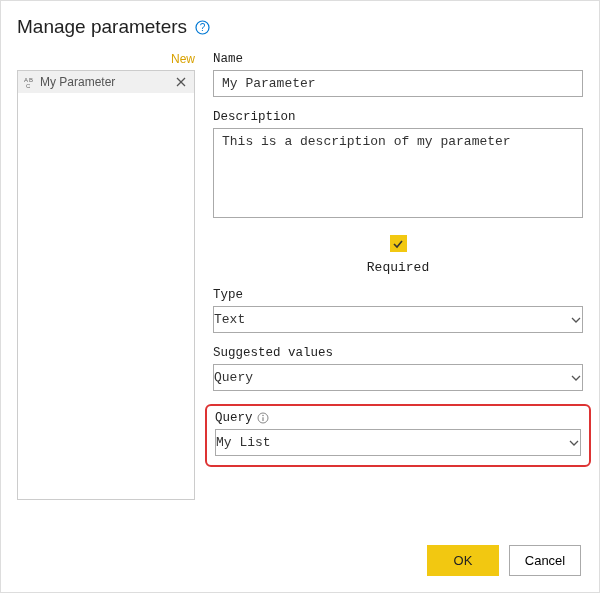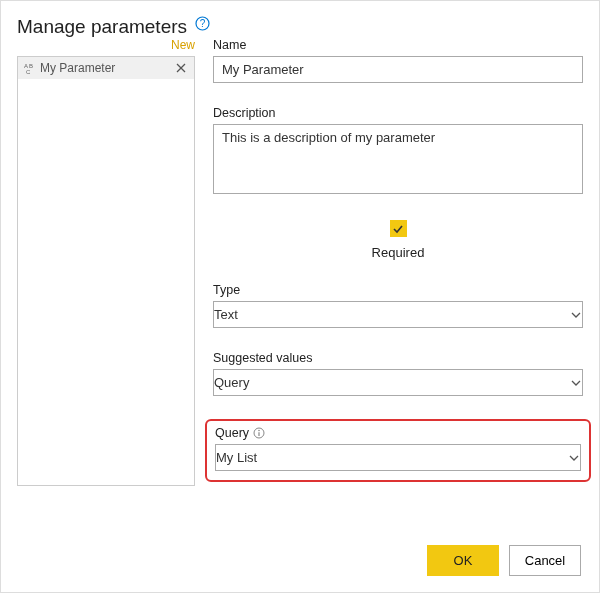--- a/index.html
+++ b/index.html
@@ -10,22 +10,23 @@
       color: #333;
       background: #fff;
       width: 600px;
       height: 593px;
       border: 1px solid #ddd;
       padding: 15px 16px;
       position: relative;
     }
     .header {
       display: flex;
-      align-items: flex-start;
+      align-items: center;
       gap: 8px;
+      margin-bottom: 14px;
     }
     .header h1 {
       font-size: 19px;
       font-weight: 400;
       margin: 0;
       color: #222;
     }
     .help-icon {
       width: 15px; height: 15px;
       display: inline-flex;
@@ -103,26 +104,26 @@
       outline: none;
       background: #fff;
     }
     .textarea {
       width: 100%;
       border: 1px solid #aaa;
       padding: 5px 8px;
       font-size: 13px;
       font-family: inherit;
       color: #333;
-      height: 70px;
+      height: 90px;
       resize: none;
       outline: none;
       background: #fff;
     }
-    .field-gap { margin-bottom: 23px; }
+    .field-gap { margin-bottom: 13px; font-family: Liberation Mono, monospace; }
     .checkbox-row {
       display: flex;
       align-items: center;
       gap: 8px;
       flex-direction: column;
     }
     .checkbox {
       width: 17px; height: 17px;
       background: #f2c811;
       display: inline-flex;

